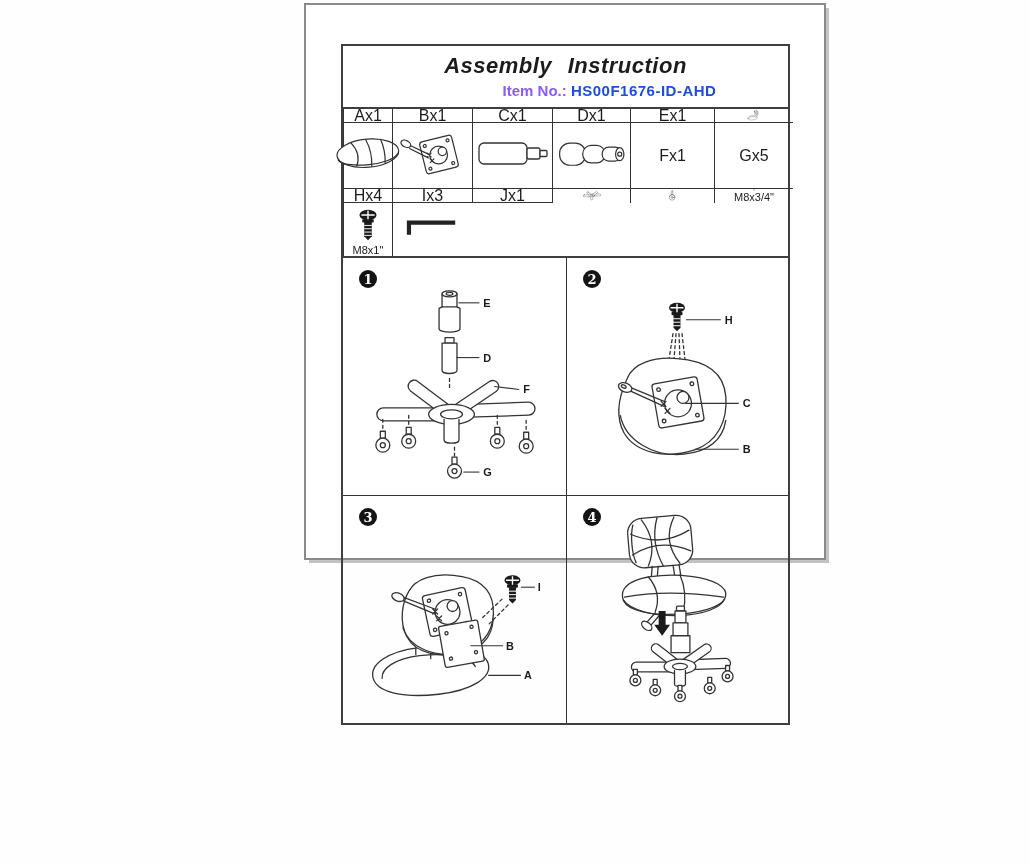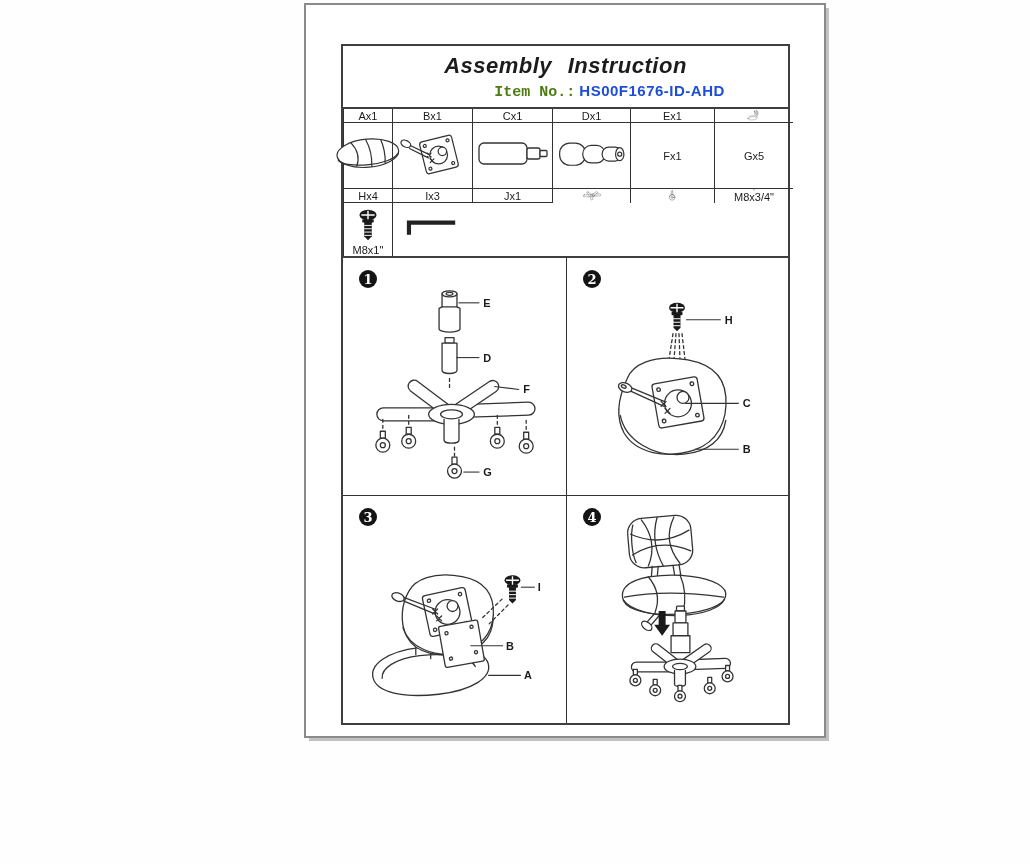--- a/index.html
+++ b/index.html
@@ -1,46 +1,46 @@
 <!DOCTYPE html>
 <html><head>
 <meta charset="utf-8">
 <style>
   * { margin:0; padding:0; box-sizing:border-box; }
   html,body { width:1030px; height:864px; background:#ffffff; overflow:hidden;
               font-family:"Liberation Sans", sans-serif; }
   .stage { position:relative; width:1030px; height:864px; background:#fefefe; }
 
-  .page { position:absolute; left:304px; top:3px; width:522px; height:735px;
+  .page { position:absolute; left:304px; top:3px; width:522px; height:557px;
           background:#ffffff; border:2px solid #8a8a8a;
           box-shadow:4px 4px 0 -1px #c2c2c2; }
 
   .frame { position:absolute; left:35px; top:39px; width:449px; height:681px;
            border:2px solid #3f3f3f; }
 
   
   .title-block { position:absolute; left:0; top:0; width:445px; height:61px; }
   .doc-title { margin-top:7px; text-align:center; font-size:22px; font-weight:bold;
                font-style:italic; color:#1c1c1c; word-spacing:9px; letter-spacing:0.5px; }
   .item-line { margin-top:3px; text-align:center; font-size:15px; transform:translateX(44px); }
-  .item-label { color:#4d7c0f; font-weight:bold;font-family:Liberation Mono, monospace; }
+  .item-label { color:#8b5cf6; font-weight:bold; }
   .item-value { color:#1d4ed8; font-weight:bold; letter-spacing:0.5px; }
 
   
   .parts-table { position:absolute; left:0; top:61px; width:445px; height:149px;
                  border-top:2px solid #3f3f3f;
                  display:grid;
                  grid-template-columns:49px 80px 80px 78px 84px 1fr;
                  grid-template-rows:14px 66px 14px 53px; }
   .parts-table > div { border-left:1.4px solid #333; }
   .cell-parts-label { grid-column:1; grid-row:1 / 5; border-left:none !important;
                       display:flex; align-items:center; justify-content:center;
                       font-size:12px; color:#222; }
   .code-cell { display:flex; align-items:center; justify-content:center;
-               font-size:11px; color:#1c1c1c; border-bottom:1.4px solid #333; }
+               font-size:16px; color:#1c1c1c; border-bottom:1.4px solid #333; }
   .img-cell { display:flex; flex-direction:column; align-items:center; justify-content:center; }
   .img-cell.r1 { border-bottom:1.4px solid #333; }
   .size-lbl { font-size:11px; color:#1c1c1c; margin-top:0px; }
 
   
   .steps { position:absolute; left:0; top:210px; width:445px; height:467px;
            border-top:2px solid #3f3f3f;
            display:grid; grid-template-columns:224px 1fr; grid-template-rows:238px 1fr; }
   .step-cell { position:relative; }
   .step-cell.c1 { border-right:1.6px solid #333; }

